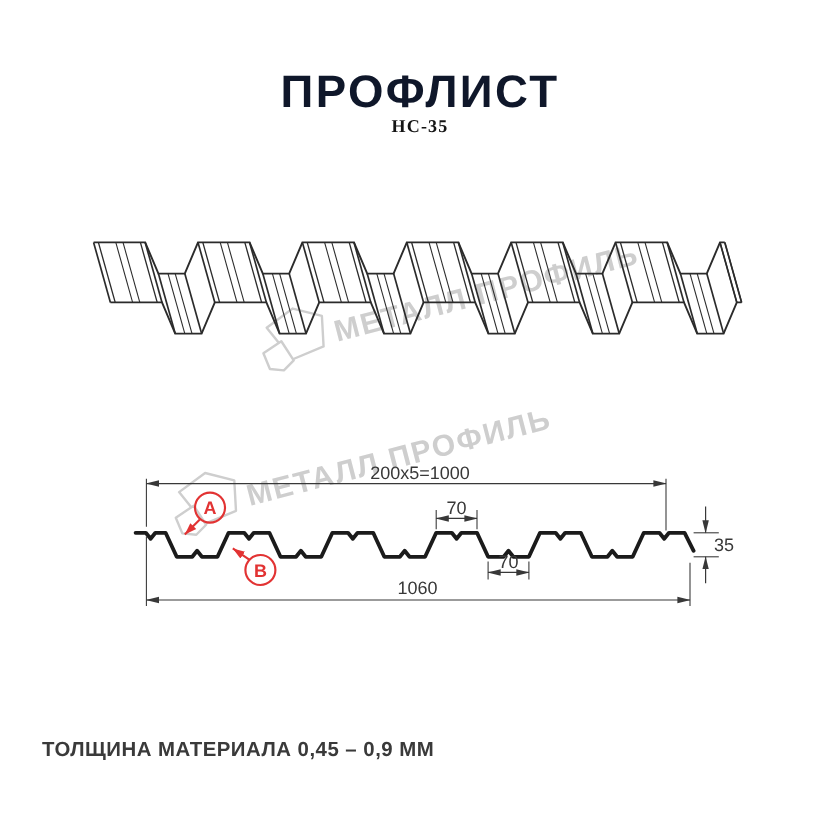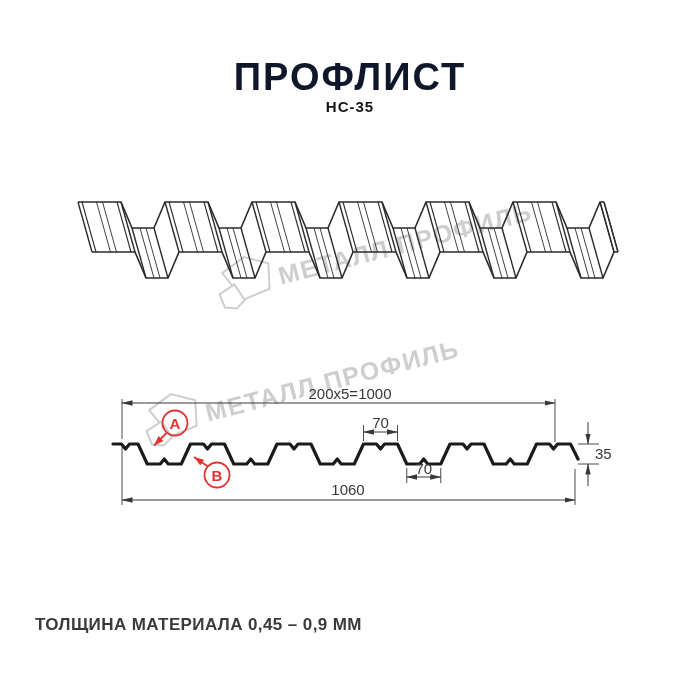--- a/index.html
+++ b/index.html
@@ -5,21 +5,21 @@
   html,body{margin:0;padding:0;background:#fff;}
   .page{position:relative;width:700px;height:700px;background:#fff;overflow:hidden;
         font-family:"Liberation Sans",sans-serif;}
   .layer{position:absolute;left:0;}
   #wm-svg{top:0;z-index:1;}
   #sheet3d-svg{top:185px;z-index:2;}
   #xsec-svg{top:375px;z-index:2;}
   .title{position:absolute;top:56px;left:0;width:100%;text-align:center;z-index:2;
          font-size:38px;font-weight:800;letter-spacing:2px;color:#0f172a;}
   .subtitle{position:absolute;top:98px;left:0;width:100%;text-align:center;z-index:2;
-         font-size:15px;font-weight:700;letter-spacing:1px;color:#141414;}
+         font-size:15px;font-weight:700;letter-spacing:1px;color:#141414;font-family:Liberation Serif, serif;}
   .footer-note{position:absolute;top:615px;left:0;width:100%;text-align:left;z-index:2;
          font-size:17px;font-weight:700;letter-spacing:0.4px;color:#3a3a3a;margin-left:35px;}
   .dim-line{stroke:var(--dim,#383838);stroke-width:1;fill:none;}
   .ext-line{stroke:var(--dim,#6a6a6a);stroke-width:0.9;fill:none;}
   .dim-text{fill:var(--dim,#383838);font-size:15px;font-family:"Liberation Sans",sans-serif;}
   .profile{stroke:var(--ink,#1b1b1b);stroke-width:3.2;fill:none;stroke-linejoin:round;stroke-linecap:round;}
   .red{stroke:var(--accent,#e23333);fill:none;stroke-width:1.8;}
   .red-text{fill:var(--accent,#e23333);font-size:15px;font-weight:700;
             font-family:"Liberation Sans",sans-serif;text-anchor:middle;}
   .wm-text{fill:var(--wm,#cecece);font-size:25px;font-weight:700;letter-spacing:1.5px;

